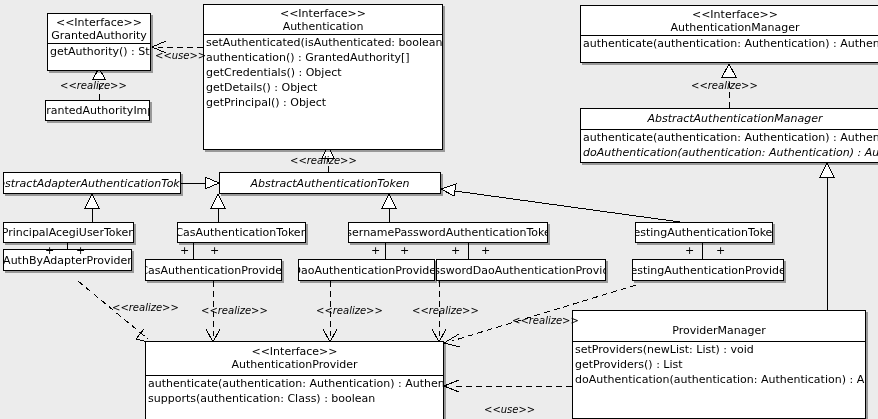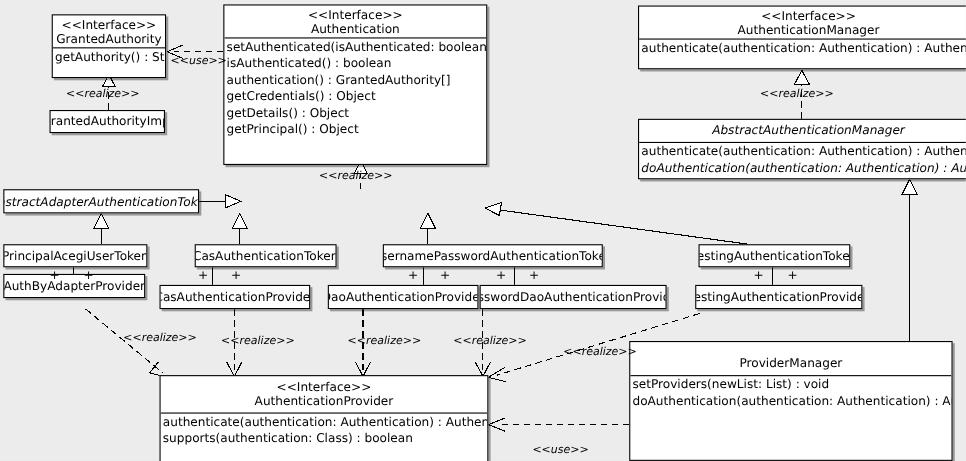--- a/index.html
+++ b/index.html
@@ -175,21 +175,20 @@
   </div>
 
   <div class="umlbox" style="left:203px; top:4px; width:240px; height:146px;">
     <div class="hdr">
       <span class="stereo">&lt;&lt;Interface&gt;&gt;</span>
       <span class="cname">Authentication</span>
     </div>
     <div class="sep"></div>
     <div class="members">
       <div class="member">setAuthenticated(isAuthenticated: boolean) : void</div>
-      <div class="member">isAuthenticated() : boolean</div>
       <div class="member">authentication() : GrantedAuthority[]</div>
       <div class="member">getCredentials() : Object</div>
       <div class="member">getDetails() : Object</div>
       <div class="member">getPrincipal() : Object</div>
     </div>
   </div>
 
   <div class="umlbox" style="left:580px; top:5px; width:310px; height:58px;">
     <div class="hdr">
       <span class="stereo">&lt;&lt;Interface&gt;&gt;</span>
@@ -209,20 +208,23 @@
     <div class="members">
       <div class="member">authenticate(authentication: Authentication) : Authentication</div>
       <div class="member italic">doAuthentication(authentication: Authentication) : Authentication</div>
     </div>
   </div>
 
   <div class="umlbox" style="left:3px; top:172px; width:178px; height:22px;">
     <div class="simple italic">AbstractAdapterAuthenticationToken</div>
   </div>
 
+  <div class="umlbox" style="left:219px; top:172px; width:222px; height:22px;">
+    <div class="simple italic">AbstractAuthenticationToken</div>
+  </div>
 
   <div class="umlbox" style="left:3px; top:222px; width:131px; height:21px;">
     <div class="simple">PrincipalAcegiUserToken</div>
   </div>
 
   <div class="umlbox" style="left:153px; top:222px; width:129px; height:21px;margin-left:24px;">
     <div class="simple">CasAuthenticationToken</div>
   </div>
 
   <div class="umlbox" style="left:348px; top:222px; width:200px; height:21px;">
@@ -265,20 +267,21 @@
     </div>
   </div>
 
   <div class="umlbox" style="left:572px; top:310px; width:294px; height:109px;">
     <div class="hdr" style="padding-top:13px;">
       <span class="cname">ProviderManager</span>
     </div>
     <div class="sep" style="margin-top:3px;"></div>
     <div class="members">
       <div class="member">setProviders(newList: List) : void</div>
+      <div class="member">getProviders() : List</div>
       <div class="member">doAuthentication(authentication: Authentication) : Authentication</div>
     </div>
   </div>
 
   <span class="edge-label" style="left:155px; top:50px;">&lt;&lt;use&gt;&gt;</span>
 
   <span class="edge-label" style="left:60px; top:80px;">&lt;&lt;realize&gt;&gt;</span>
 
   <span class="edge-label" style="left:290px; top:155px;">&lt;&lt;realize&gt;&gt;</span>
 

